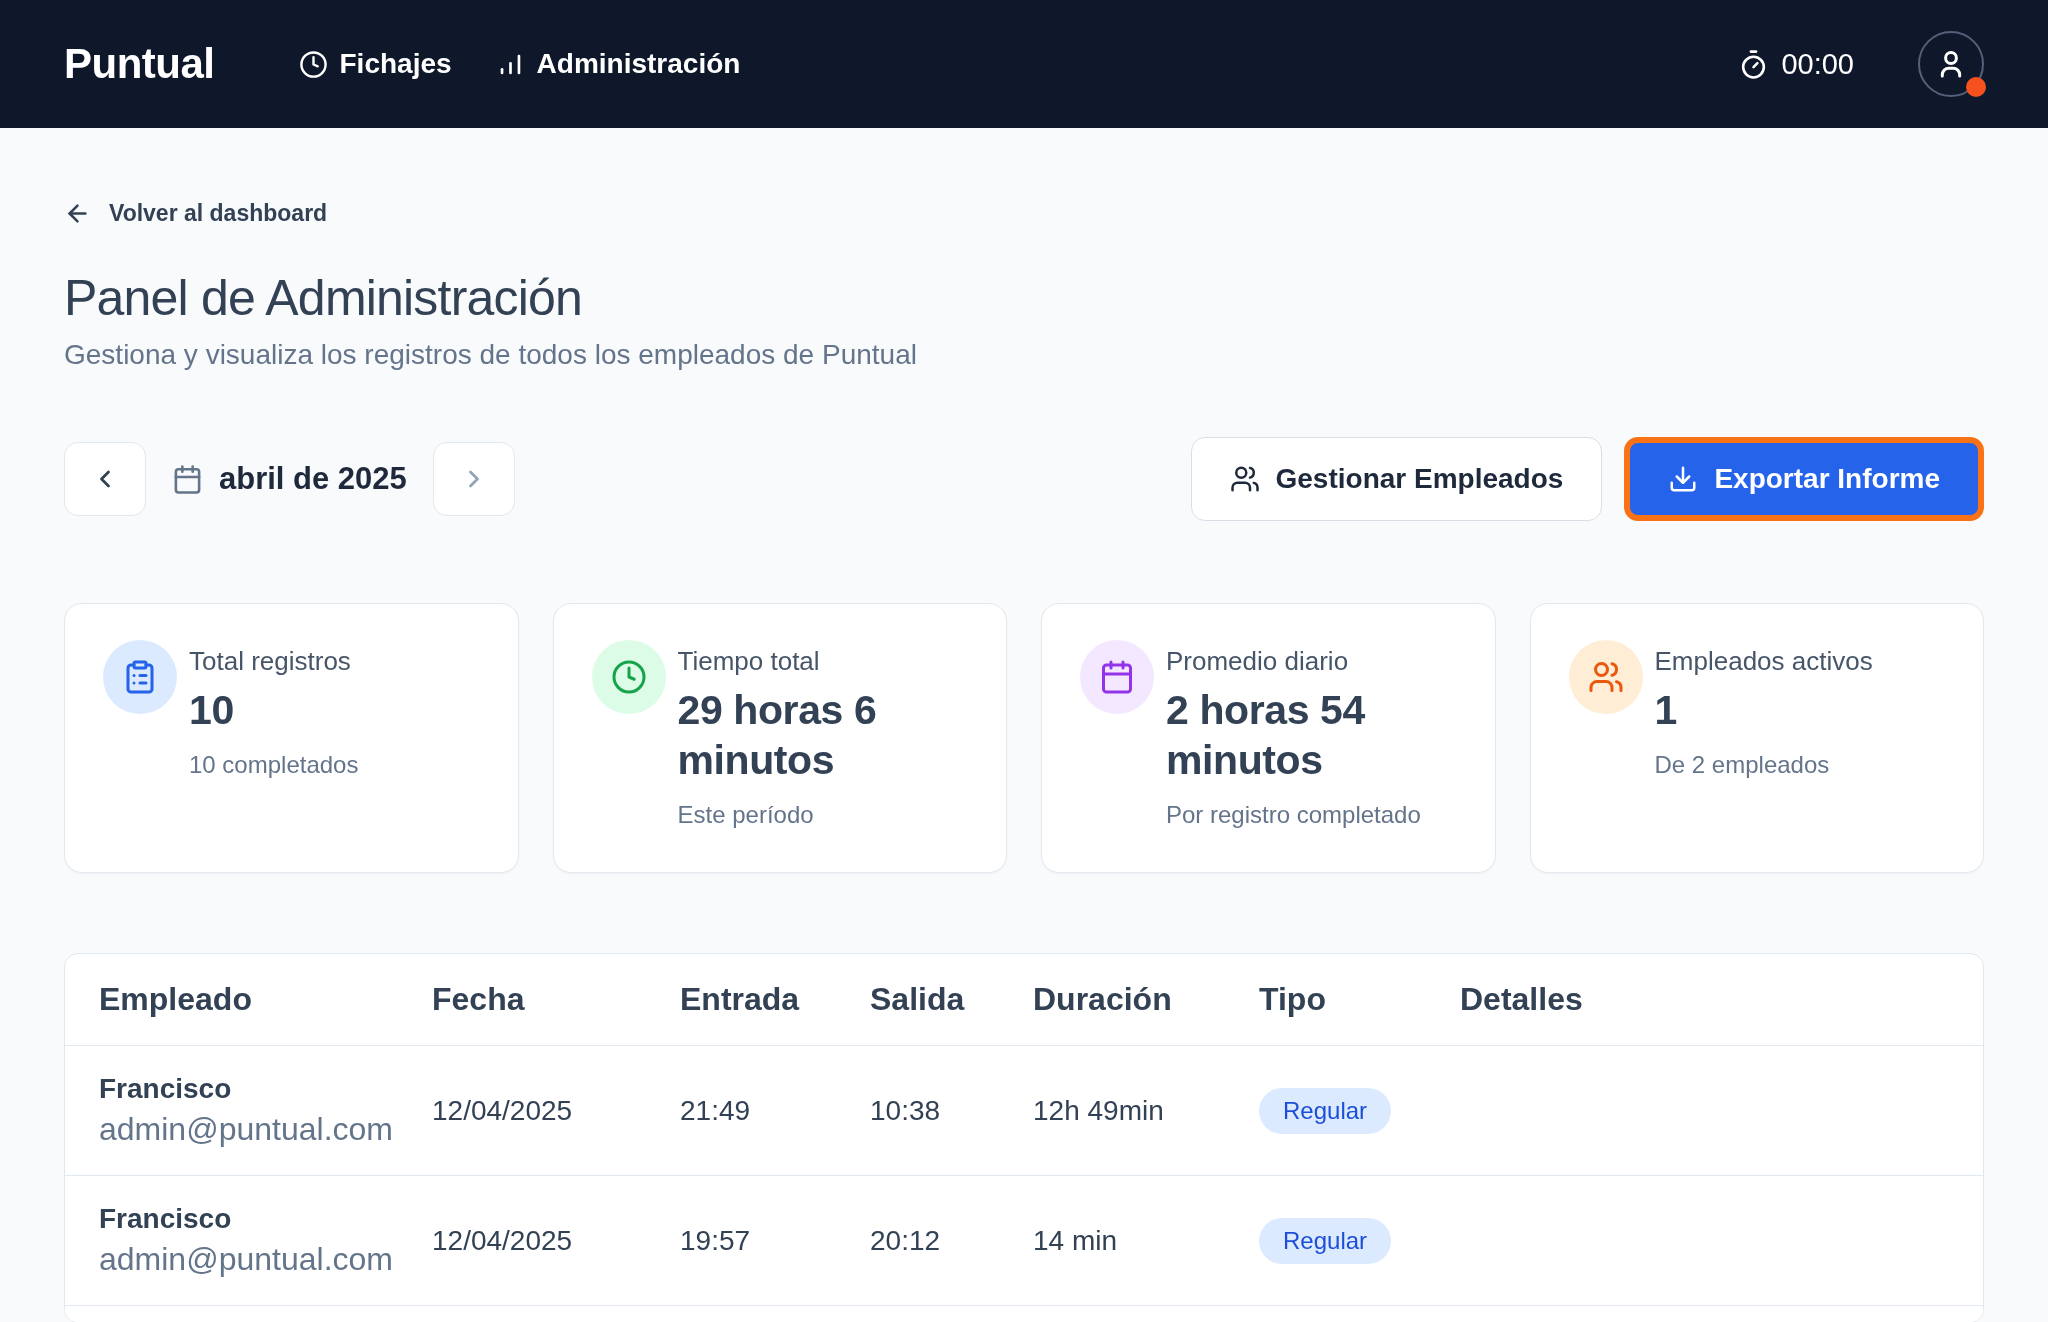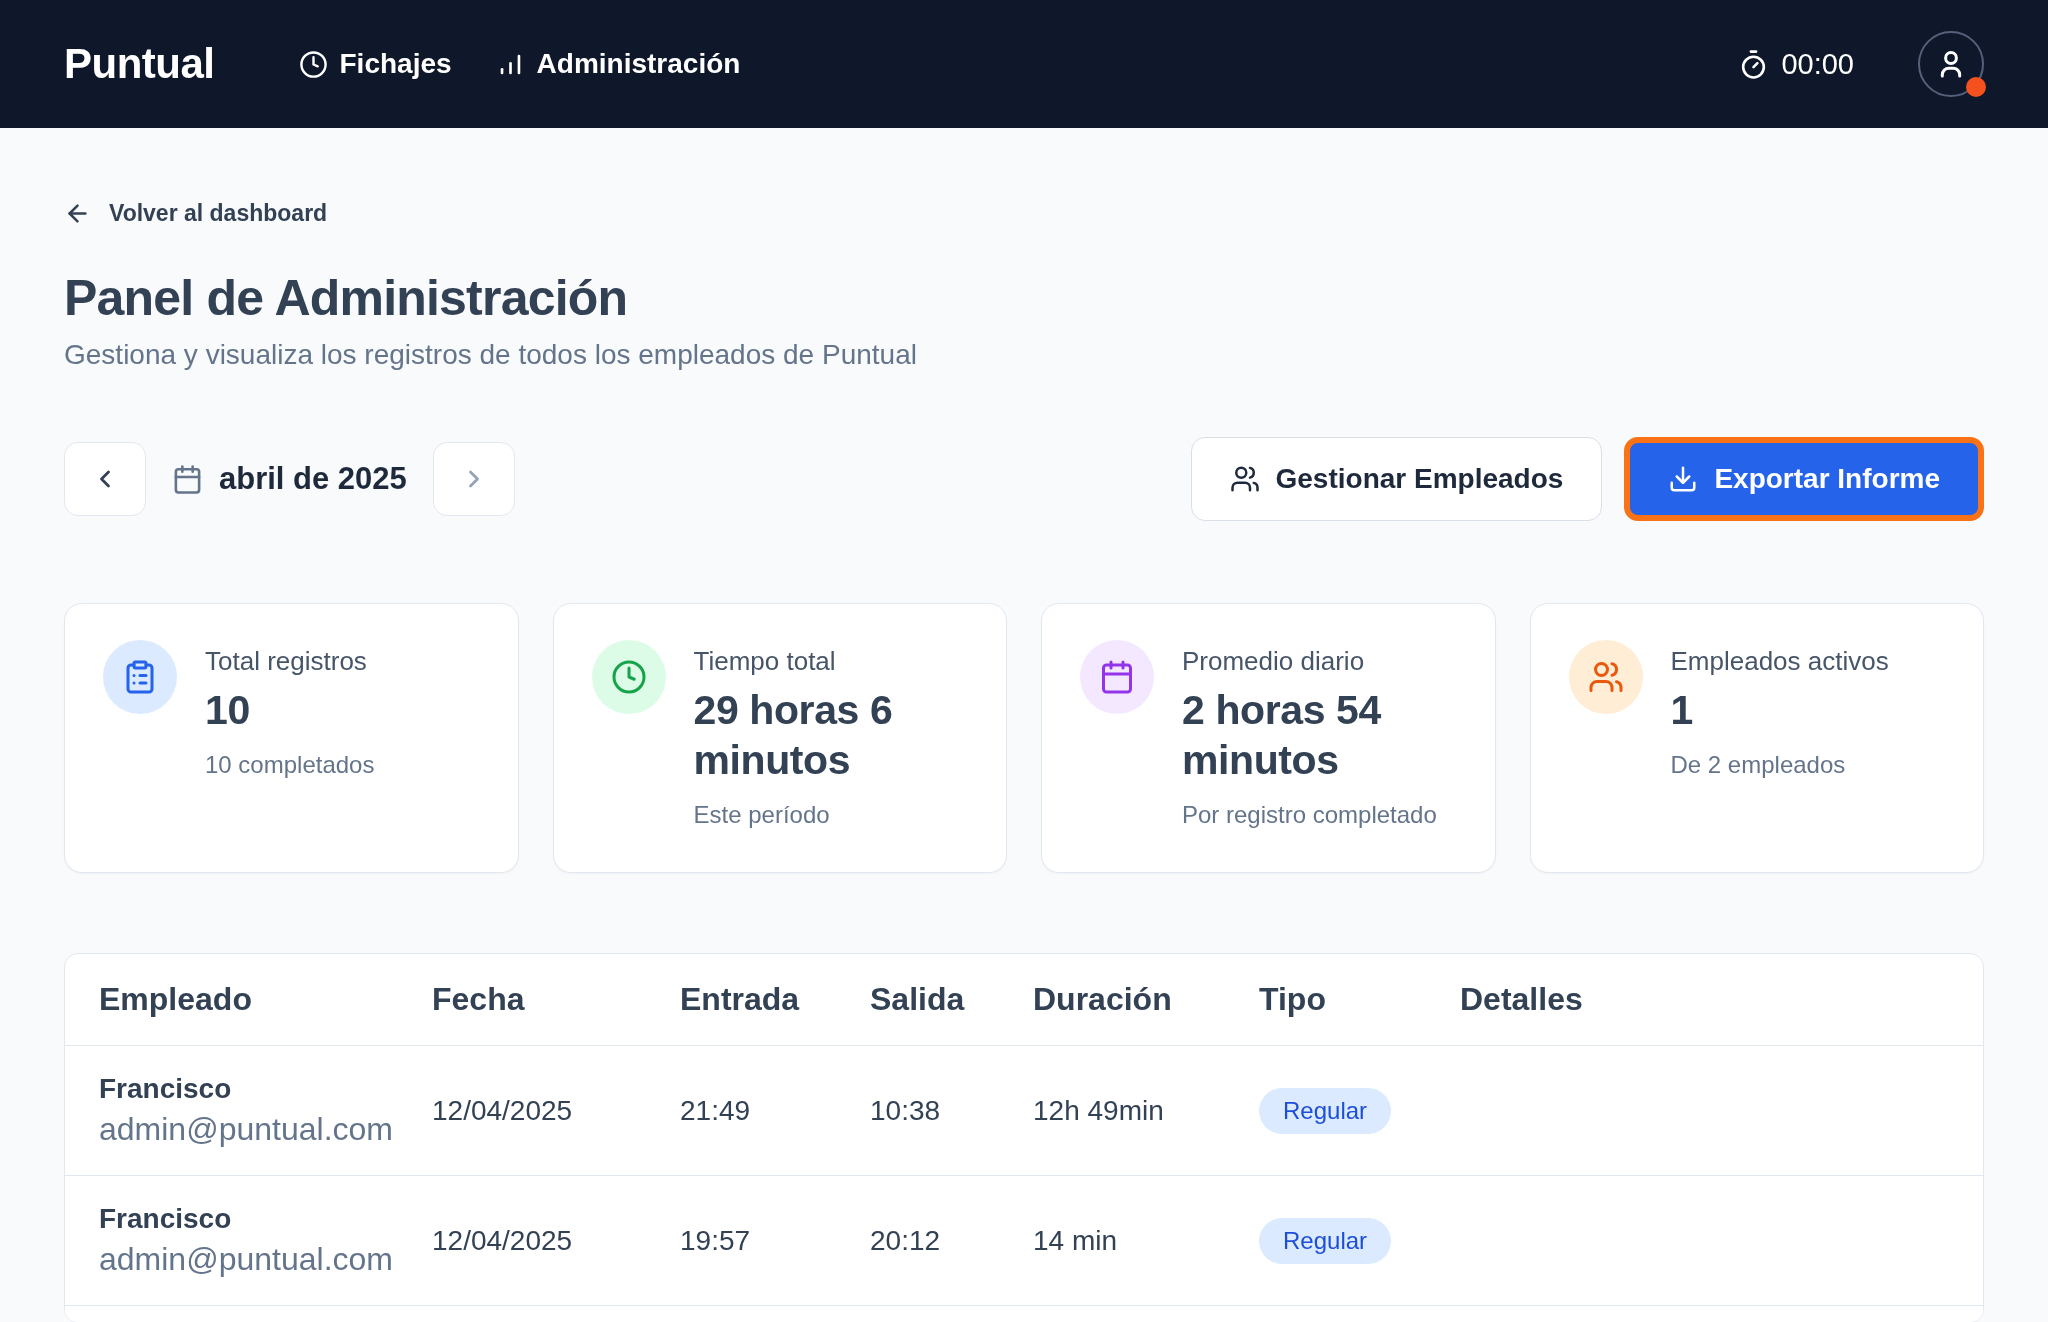--- a/index.html
+++ b/index.html
@@ -54,21 +54,21 @@
 
   .back-link {
     margin-top: 72px;
     display: inline-flex; align-items: center; gap: 18px;
     color: #334155; font-size: 23px; font-weight: 600;
     cursor: pointer;
   }
 
   .page-title {
     margin-top: 38px;
-    font-size: 50px; font-weight: 700; color: #334155;
+    font-size: 50px; font-weight: 400; color: #334155;
     letter-spacing: -0.8px;
   }
   .page-subtitle {
     margin-top: 12px;
     font-size: 28px; color: #64748b;
   }
 
   
   .controls {
     margin-top: 66px;
@@ -118,21 +118,21 @@
     display: grid;
     grid-template-columns: repeat(4, 1fr);
     gap: 34px;
   }
   .stat-card {
     background: #ffffff;
     border: 1px solid #e2e8f0;
     border-radius: 18px;
     min-height: 270px;
     padding: 36px 38px;
-    display: flex; align-items: flex-start; gap: 28px;
+    display: flex; align-items: flex-start; gap: 12px;
     box-shadow: 0 1px 2px rgba(15, 23, 42, 0.04);
   }
   .stat-icon {
     flex: 0 0 auto;
     width: 74px; height: 74px;
     border-radius: 50%;
     display: flex; align-items: center; justify-content: center;
   }
   .stat-label { font-size: 26px; color: #475569; padding-top: 6px; }
   .stat-value { margin-top: 8px; font-size: 41px; line-height: 1.22; font-weight: 700; color: #334155; letter-spacing: -0.4px; }

